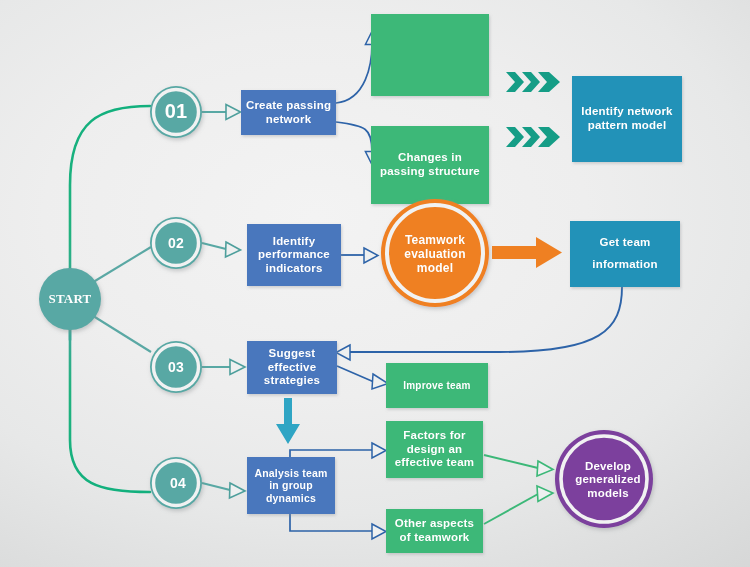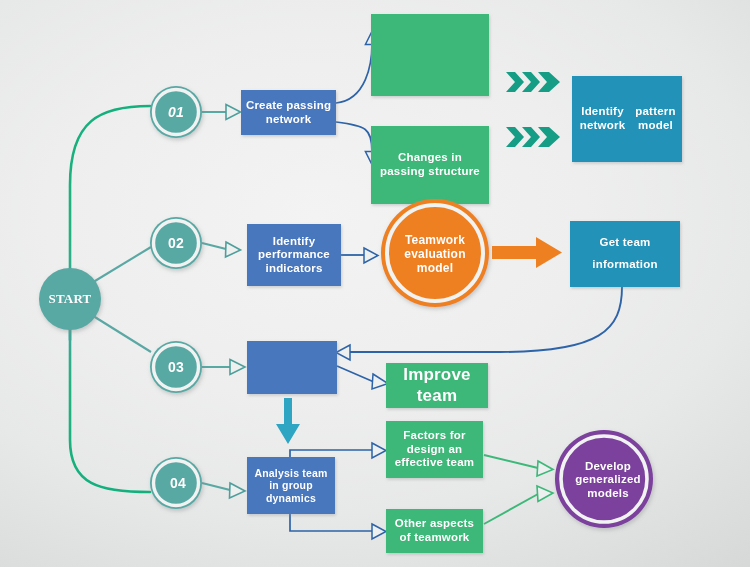--- a/index.html
+++ b/index.html
@@ -194,21 +194,21 @@
     <g>
       <circle cx="604" cy="479" r="49" fill="#7b3f9d" filter="url(#softShadow2)"></circle>
       <circle cx="604" cy="479" r="43" fill="none" stroke="#f1f2f2" stroke-width="3.6"></circle>
     </g>
   </svg>
 
   <div class="node-label" style="left:39px; top:283px; width:62px; height:32px; font-size:13px;font-family:Liberation Serif, serif;">
     <span>START</span>
   </div>
 
-  <div class="node-label" style="left:156px; top:100px; width:40px; height:24px; font-size:14px;font-style:italic;">
+  <div class="node-label" style="left:156px; top:100px; width:40px; height:24px; font-size:20px;">
     <span>01</span>
   </div>
   <div class="node-label" style="left:156px; top:231px; width:40px; height:24px; font-size:14px;">
     <span>02</span>
   </div>
   <div class="node-label" style="left:156px; top:355px; width:40px; height:24px; font-size:14px;">
     <span>03</span>
   </div>
   <div class="node-label" style="left:156px; top:471px; width:44px; height:24px; font-size:14px;">
     <span>04</span>
@@ -217,21 +217,21 @@
   <div class="node-label" style="left:243px; top:90px; width:91px; height:45px; font-size:11.5px; flex-direction:column;">
     <span>Create passing network</span>
   </div>
 
 
   <div class="node-label" style="left:373px; top:126px; width:114px; height:78px; font-size:11.5px; flex-direction:column;text-align:right;">
     <span>Changes in</span>
     <span>passing structure</span>
   </div>
 
-  <div class="node-label" style="left:574px; top:76px; width:106px; height:86px; font-size:11.5px; flex-direction:row;">
+  <div class="node-label" style="left:574px; top:76px; width:106px; height:86px; font-size:11.5px; flex-direction:column;">
     <span>Identify network</span>
     <span>pattern model</span>
   </div>
 
   <div class="node-label" style="left:249px; top:224px; width:90px; height:62px; font-size:11.5px; flex-direction:column;">
     <span>Identify</span>
     <span>performance</span>
     <span>indicators</span>
   </div>
 
@@ -239,22 +239,27 @@
     <span>Teamwork</span>
     <span>evaluation</span>
     <span>model</span>
   </div>
 
   <div class="node-label" style="left:572px; top:221px; width:106px; height:66px; font-size:11.5px; flex-direction:column;gap:8px;">
     <span>Get team</span>
     <span>information</span>
   </div>
 
-
-  <div class="node-label" style="left:388px; top:363px; width:98px; height:45px; font-size:17px; flex-direction:column;">
+  <div class="node-label" style="left:249px; top:341px; width:86px; height:53px; font-size:11.5px; flex-direction:column;">
+    <span>Suggest</span>
+    <span>effective</span>
+    <span>strategies</span>
+  </div>
+
+  <div class="node-label" style="left:388px; top:363px; width:98px; height:45px; font-size:10px; flex-direction:column;">
     <span>Improve team</span>
   </div>
 
   <div class="node-label" style="left:249px; top:457px; width:84px; height:57px; font-size:10.5px; flex-direction:column;">
     <span>Analysis team</span>
     <span>in group</span>
     <span>dynamics</span>
   </div>
 
   <div class="node-label" style="left:388px; top:421px; width:93px; height:57px; font-size:11.5px; flex-direction:column;">

